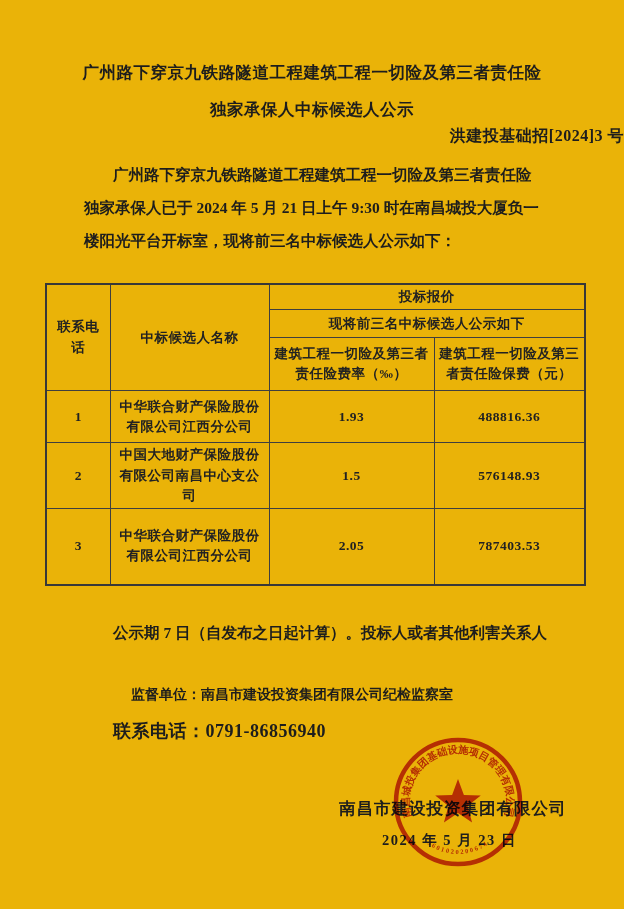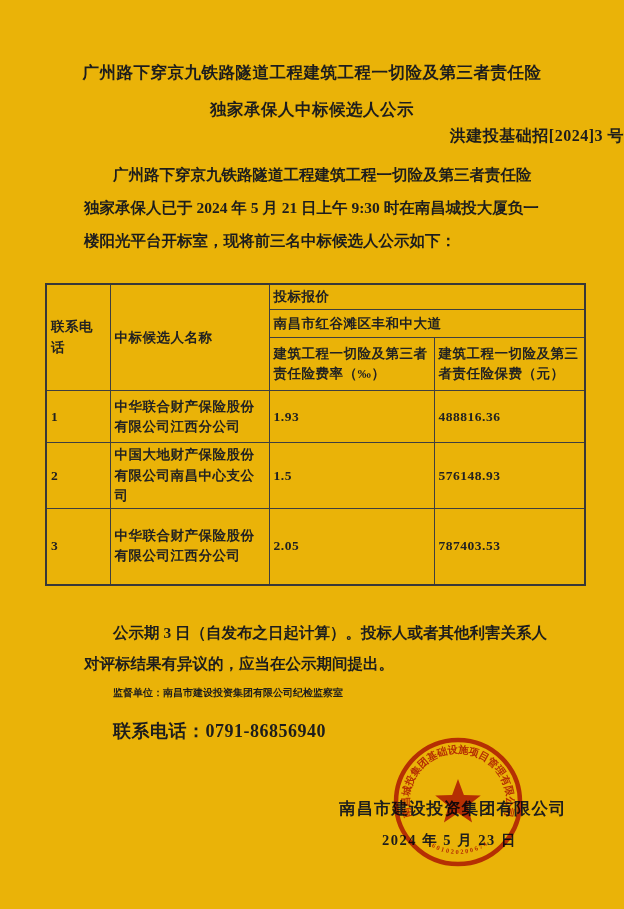--- a/index.html
+++ b/index.html
@@ -20,33 +20,33 @@
     position:absolute;top:158px;left:84px;right:40px;
     font-size:15.5px;font-weight:600;line-height:33px;white-space:nowrap;
   }
   .indent{text-indent:29px;}
   table.bid{
     position:absolute;top:283px;left:45px;width:539px;
     border-collapse:collapse;table-layout:fixed;
     font-size:13.5px;font-weight:600;color:#222;
   }
   table.bid td{
-    border:1px solid #3f3f3f;text-align:left;vertical-align:middle;
+    border:1px solid #3f3f3f;text-align:center;vertical-align:middle;
     padding:2px 4px;line-height:1.5;letter-spacing:.5px;font-family:Liberation Serif, serif;
   }
   table.bid{border:2px solid #383838;}
   td.c-rate-h{padding:2px 9px;}
   td.c-prem-h{padding:2px 4px;}
   .notice{
     position:absolute;top:617px;left:84px;
     font-size:15.5px;font-weight:600;line-height:31px;white-space:nowrap;
   }
   .supline{
-    position:absolute;top:686px;left:113px;
-    font-size:10px;font-weight:600;white-space:nowrap;
+    position:absolute;top:686px;left:131px;
+    font-size:14px;font-weight:600;white-space:nowrap;
   }
   .phoneline{
     position:absolute;top:719px;left:113px;
     font-size:18px;font-weight:600;white-space:nowrap;letter-spacing:.5px;
   }
   .sig-company{
     position:absolute;top:798px;left:339px;
     font-size:16.5px;font-weight:600;letter-spacing:1px;white-space:nowrap;
   }
   .sig-date{
@@ -84,21 +84,21 @@
         <col style="width:165px">
         <col style="width:151px">
     </colgroup>
     <tbody>
         <tr style="height:25px">
       <td rowspan="3">联系电话</td>
       <td rowspan="3">中标候选人名称</td>
       <td colspan="2">投标报价</td>
     </tr>
     <tr style="height:28px">
-      <td colspan="2">南昌市红谷滩区丰和中大道</td>
+      <td colspan="2">现将前三名中标候选人公示如下</td>
     </tr>
     <tr style="height:53px">
       <td class="c-rate-h">建筑工程一切险及第三者责任险费率（‰）</td>
       <td class="c-prem-h">建筑工程一切险及第三者责任险保费（元）</td>
     </tr>
     <tr style="height:52px">
       <td>1</td>
       <td>中华联合财产保险股份有限公司江西分公司</td>
       <td>1.93</td>
       <td>488816.36</td>
@@ -112,22 +112,21 @@
     <tr style="height:76px">
       <td>3</td>
       <td>中华联合财产保险股份有限公司江西分公司</td>
       <td>2.05</td>
       <td>787403.53</td>
     </tr>
   </tbody>
     </table>
 
   <div class="notice">
-    <div class="indent">公示期 3 日（自发布之日起计算）。投标人或者其他利害关系人</div>
-    <div>对评标结果有异议的，应当在公示期间提出。</div>
+    <div class="indent">公示期 7 日（自发布之日起计算）。投标人或者其他利害关系人</div>
   </div>
 
   <div class="supline">监督单位：南昌市建设投资集团有限公司纪检监察室</div>
   <div class="phoneline">联系电话：0791-86856940</div>
 
   <div class="sig-company">南昌市建设投资集团有限公司</div>
   <div class="sig-date">2024 年 5 月 23 日</div>
 
   <svg class="stamp" viewBox="0 0 170 170" xmlns="http://www.w3.org/2000/svg">
     <circle cx="85" cy="85" r="62" fill="none" stroke="#c23439" stroke-width="4.5"></circle>

